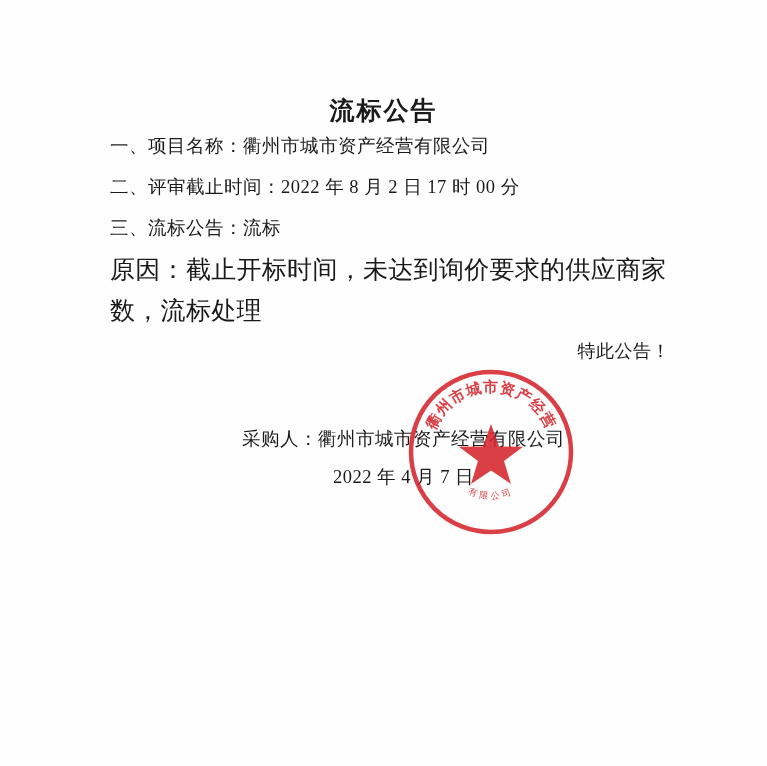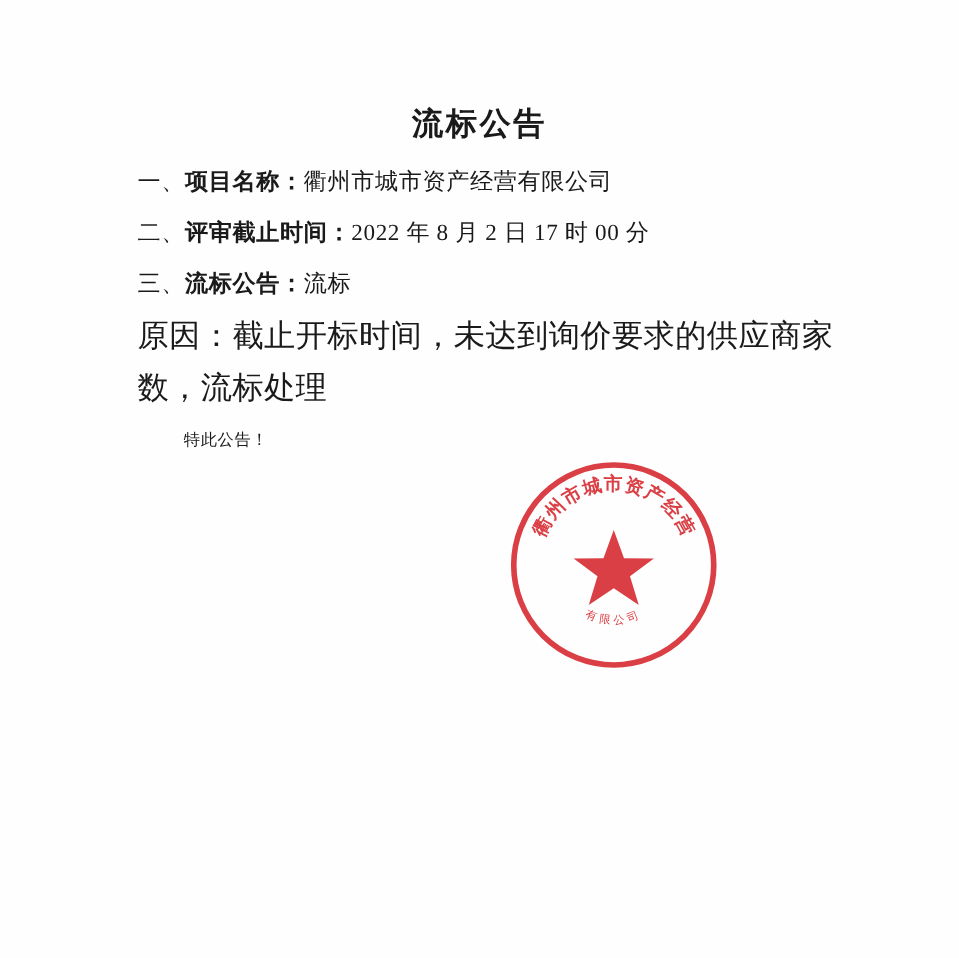--- a/index.html
+++ b/index.html
@@ -17,21 +17,21 @@
   }
 
   .page {
     position: absolute;
     inset: 0;
     background: #fefefe;
   }
 
   .doc-title {
     position: absolute;
-    top: 82px;
+    top: 94px;
     left: 0;
     width: 100%;
     text-align: center;
     font-size: 25px;
     font-weight: bold;
     letter-spacing: 2px;
     font-family: "Liberation Serif", "DejaVu Serif", serif;
   }
 
   .body-block {
@@ -42,35 +42,36 @@
   }
 
   .para {
     font-size: 18.5px;
     line-height: 41px;
     letter-spacing: 0.5px;
     white-space: nowrap;
   }
 
   .para .label {
-    font-weight: bold;
+    font-weight: normal;
     text-align: right;
   }
 
   .para-wrap {
     font-size: 25px;
     line-height: 41px;
     letter-spacing: 0.3px;
   }
 
   .sub-line {
-    font-size: 13px;
+    font-size: 18px;
     line-height: 41px;
     padding-left: 37px;
     letter-spacing: 0.5px;
+    text-align: right;
   }
 
   .signature {
     position: absolute;
     top: 420px;
     left: 0;
     width: 100%;
     text-align: center;
   }
   .sig-line {
@@ -134,20 +135,26 @@
     </div>
 
     <div class="para-wrap">
       <span class="label">原因：</span><span>截止开标时间，未达到询价要求的供应商家数，流标处理</span>
     </div>
 
     <div class="sub-line">特此公告！</div>
 
   </div>
 
+  <div class="signature">
+    <div class="sig-line">
+      <span>采购人：</span><span>衢州市城市资产经营有限公司</span>
+    </div>
+    <div class="sig-date">2022 年 4 月 7 日</div>
+  </div>
 
   <div class="seal">
     <svg width="170" height="170" viewBox="0 0 170 170" aria-hidden="true">
       <defs>
         <path id="sealArcTop" d="M 25,85 A 60,60 0 0 1 145,85"></path>
         <path id="sealArcBottom" d="M 38,85 A 47,47 0 0 0 132,85"></path>
       </defs>
       <circle cx="85" cy="85" r="80" fill="none" stroke="#d5252b" stroke-width="4.5"></circle>
       <text class="seal-text">
         <textPath href="#sealArcTop" startOffset="50%" text-anchor="middle">衢州市城市资产经营</textPath>

